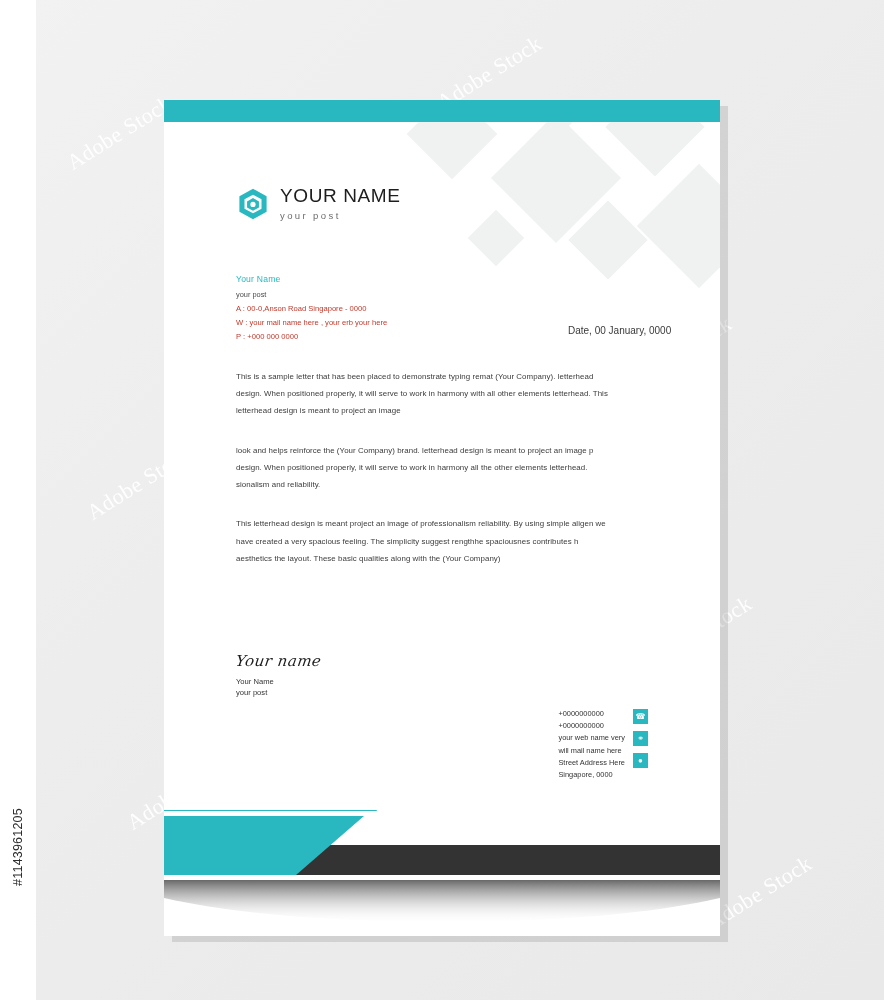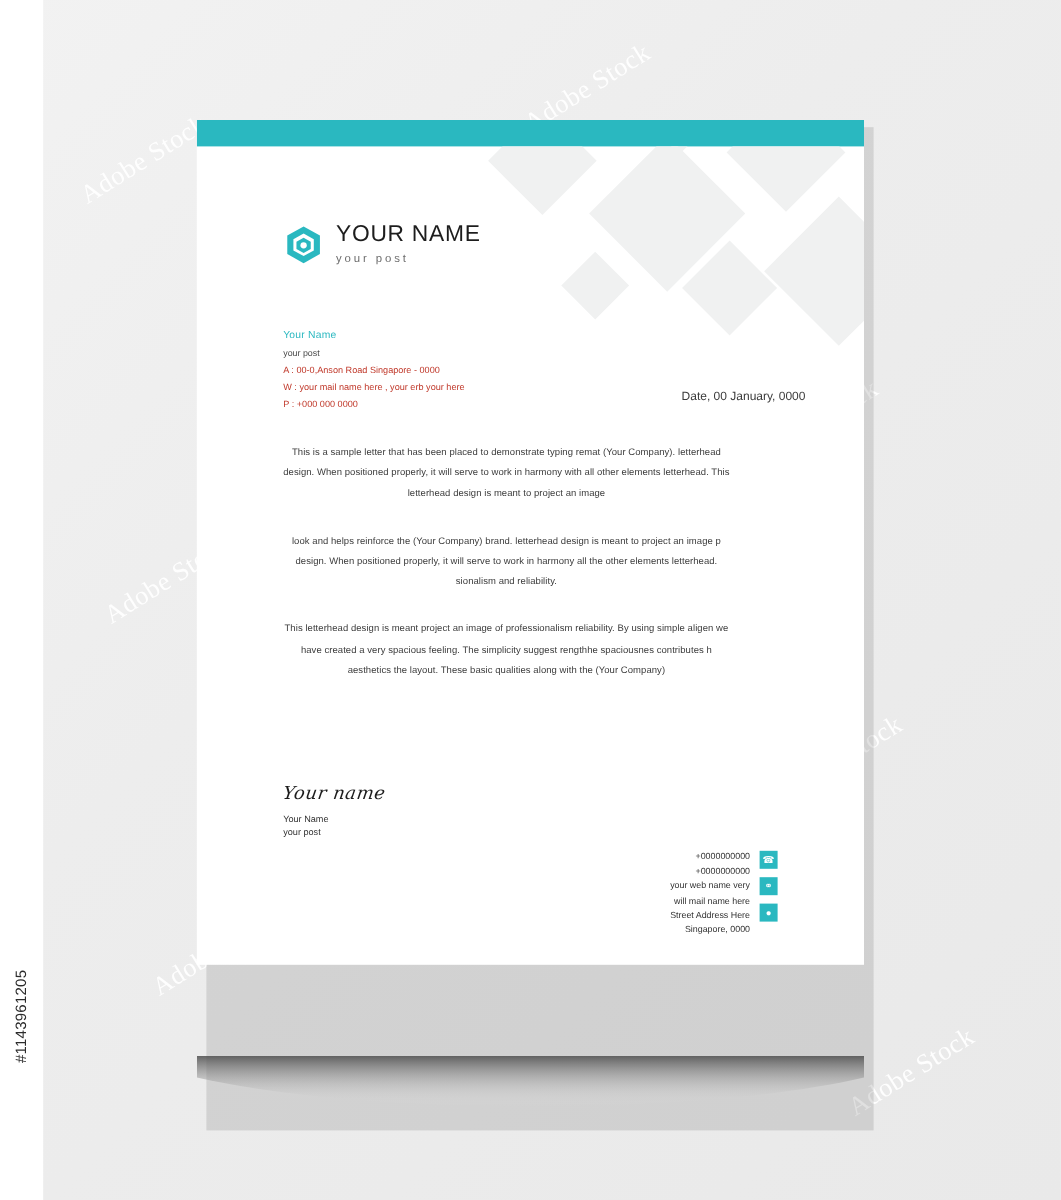--- a/index.html
+++ b/index.html
@@ -60,21 +60,21 @@
     height: 836px;
     background: rgba(120,120,120,0.22);
     filter: blur(0px);
     transform: translate(8px, 6px);
   }
   .page {
     position: absolute;
     left: 164px;
     top: 100px;
     width: 556px;
-    height: 704px;
+    height: 836px;
     background: #ffffff;
     overflow: hidden;
   }
 
   
   .top-bar {
     position: absolute;
     left: 0; top: 0;
     width: 100%;
     height: 22px;
@@ -146,21 +146,20 @@
     left: 72px;
     top: 268px;
     width: 372px;
   }
   .body-copy p {
     margin: 0 0 22px 0;
     font-size: 7.9px;
     line-height: 2.18;
     color: #3b3b3b;
     letter-spacing: .06px;
-    text-align: center;
   }
 
   
   .sign {
     position: absolute;
     left: 72px;
     top: 552px;
   }
   .sign .script {
     font-family: "DejaVu Serif", serif;
@@ -181,21 +180,21 @@
   
   .contacts {
     position: absolute;
     right: 72px;
     top: 608px;
     display: flex;
     align-items: flex-start;
     gap: 8px;
   }
   .contacts .txt {
-    text-align: right;
+    text-align: left;
     font-size: 7.4px;
     line-height: 1.65;
     color: #333;
     margin-left: 25px;
   }
   .contacts .icons {
     display: flex;
     flex-direction: column;
     gap: 7px;
     padding-top: 1px;

